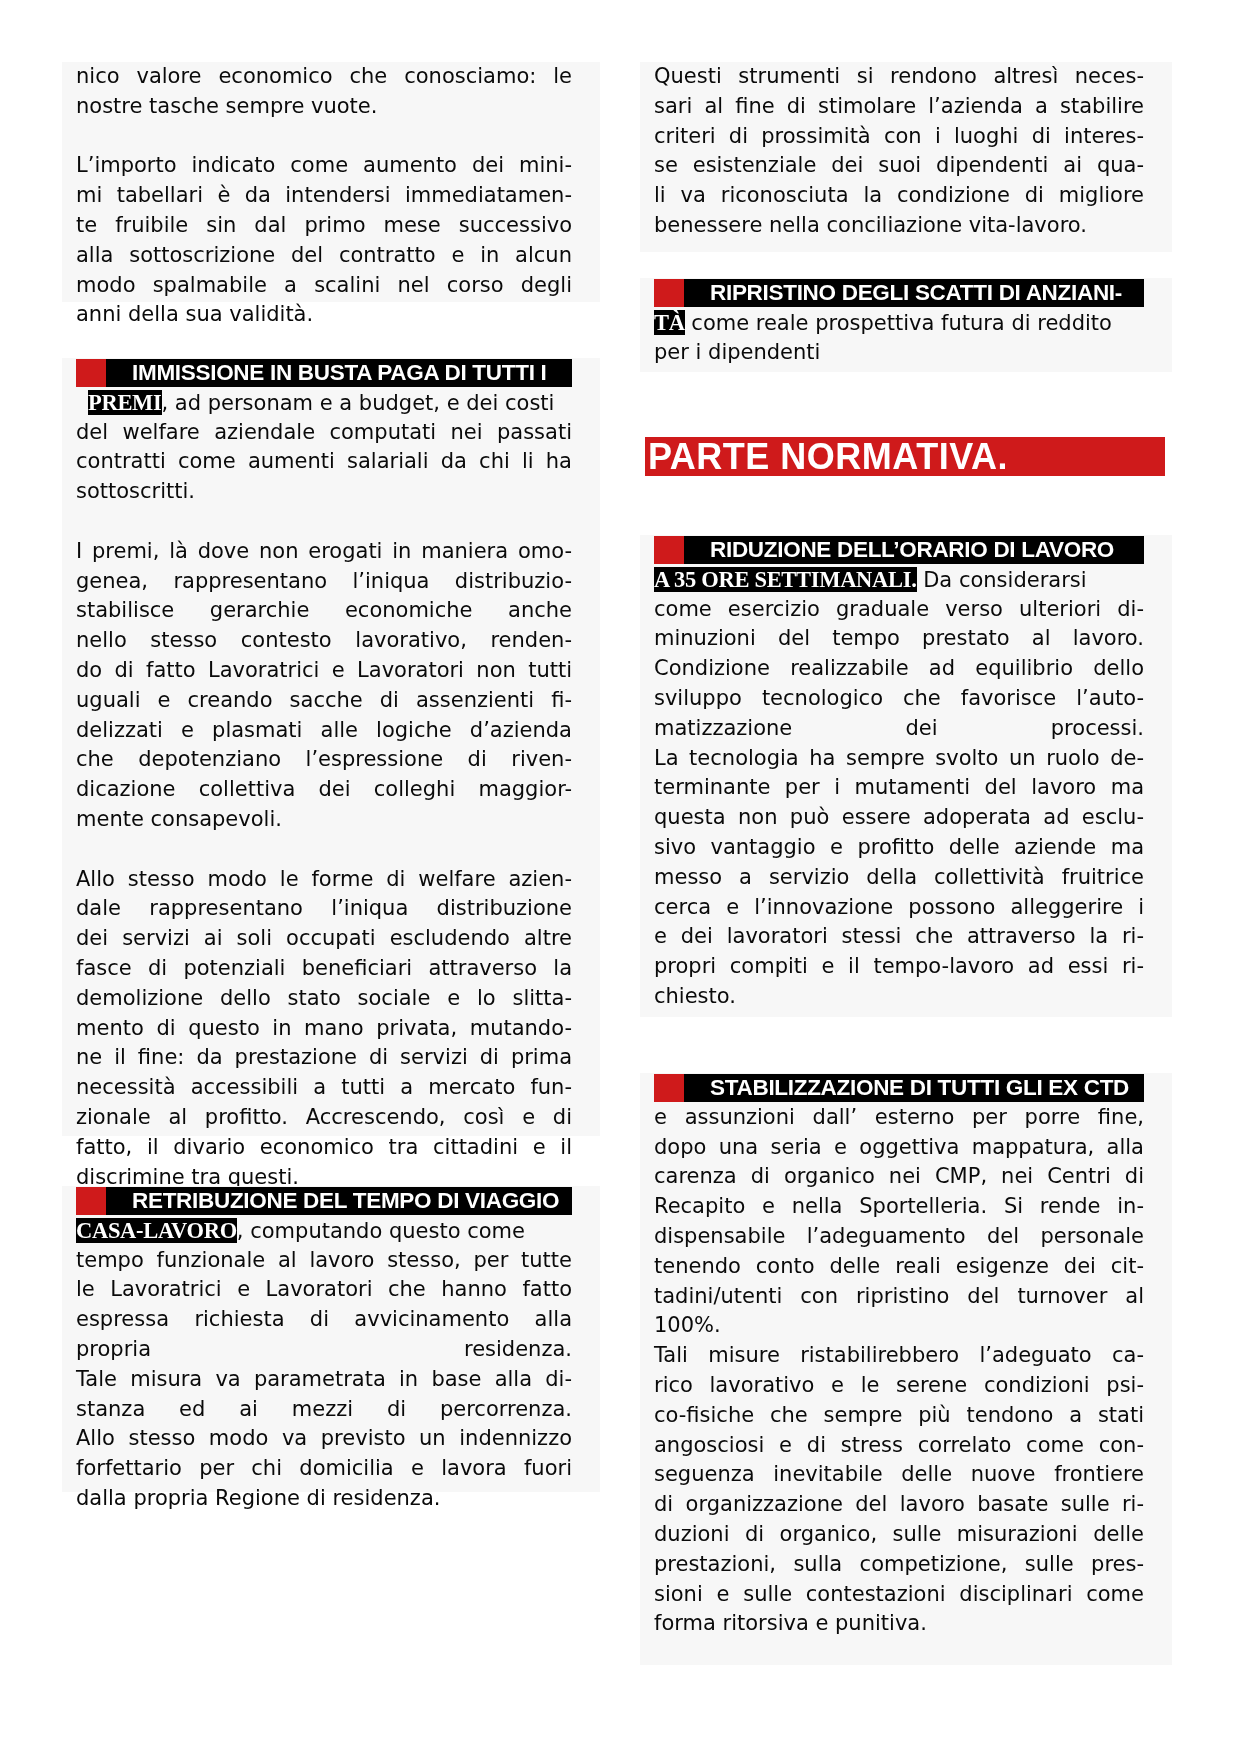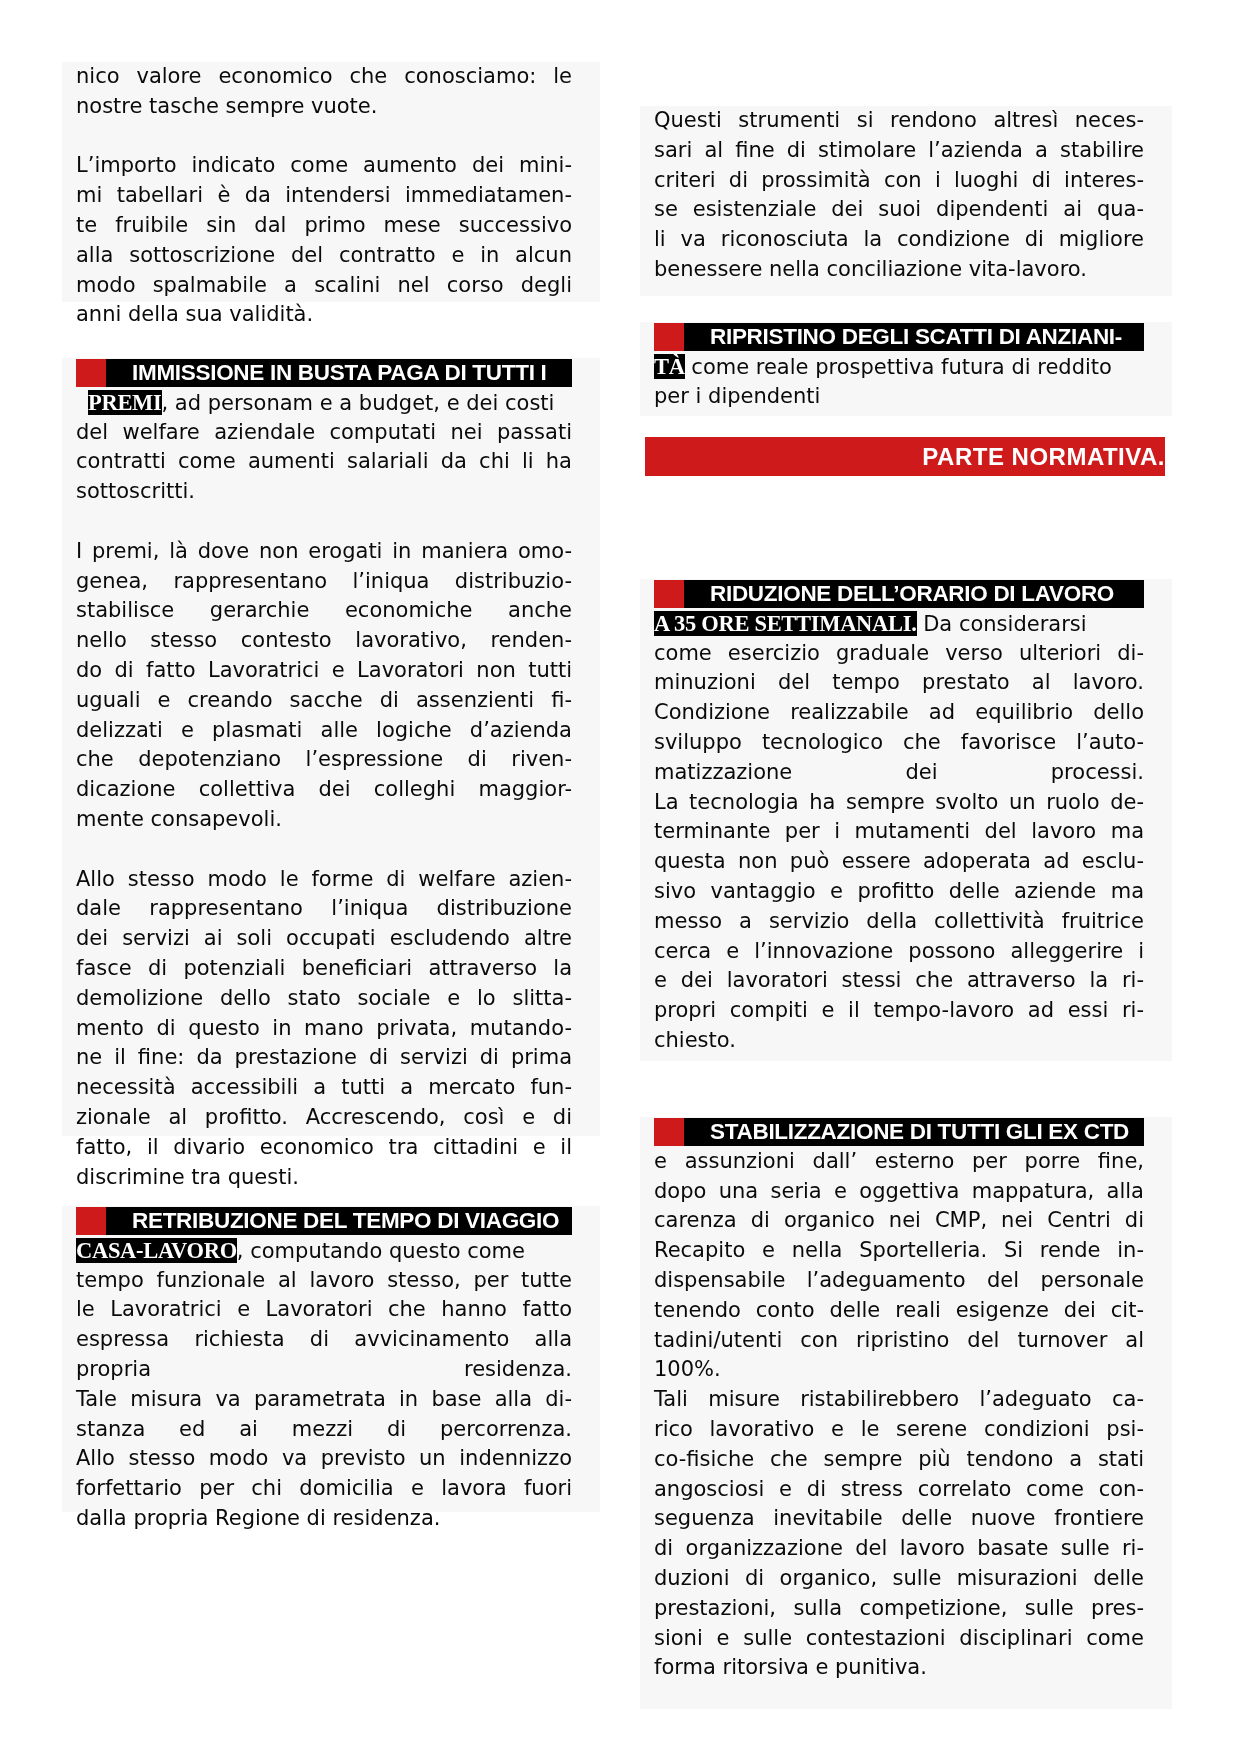--- a/index.html
+++ b/index.html
@@ -1,35 +1,35 @@
 <!DOCTYPE html>
 <html><head>
 <meta charset="utf-8">
 <style>
   html, body { margin:0; padding:0; background:#ffffff; }
   body { width:1240px; height:1754px; position:relative; overflow:hidden;
          font-family:"DejaVu Sans", sans-serif; color:#0a0a0a; }
   .box { position:absolute; background:#f7f7f7; }
   .col-left { left:62px; width:538px; }
-  .col-right { left:640px; width:532px;margin-top:44px; }
+  .col-right { left:640px; width:532px; }
   .lines { padding:0 0 0 14px; }
   .line { display:block; height:29.8px; line-height:29.8px; font-size:21px;
           white-space:nowrap; text-align:justify; text-align-last:justify; width:calc(100% - 28px); }
   .line.last { text-align-last:left; }
   .gap { display:block; height:29.8px; }
   .hdr { display:block; height:29.8px; line-height:30px; white-space:nowrap; position:relative; width:calc(100% - 28px);}
   .hdr-bar { position:absolute; left:0; top:1px; right:0; height:28px; background:#000; }
   .hdr-red { position:absolute; left:0; top:1px; width:30px; height:28px; background:#cf1a1b; }
   .hdr-text { position:relative; font-family:"Liberation Sans", sans-serif; font-weight:bold;
               color:#fff; font-size:22.5px; padding-left:56px; letter-spacing:-0.3px; }
   .hl { background:#000; color:#fff; font-family:Liberation Serif, serif; font-weight:bold;
         font-size:22.5px; letter-spacing:-0.3px; }
   .section-title { position:absolute; left:645px; top:437px; width:520px; height:39px; background:#cf1a1b;
-                   color:#fff; font-family:"Liberation Sans", sans-serif; font-weight:bold; font-size:24px;
-                   line-height:40px; padding-left:3px; box-sizing:border-box; letter-spacing:0.5px;text-align:right; }
+                   color:#fff; font-family:"Liberation Sans", sans-serif; font-weight:bold; font-size:36px;
+                   line-height:40px; padding-left:3px; box-sizing:border-box; letter-spacing:0.5px; }
 </style>
 </head>
 <body>
 
 <div class="box col-left" style="top:62px;height:240px;">
   <div class="lines">
       <span class="line">nico valore economico che conosciamo: le</span>
       <span class="line last">nostre tasche sempre vuote.</span>
     </div>
   <span class="gap"></span>
@@ -78,21 +78,21 @@
       <span class="line">demolizione dello stato sociale e lo slitta-</span>
       <span class="line">mento di questo in mano privata, mutando-</span>
       <span class="line">ne il fine: da prestazione di servizi di prima</span>
       <span class="line">necessità accessibili a tutti a mercato fun-</span>
       <span class="line">zionale al profitto. Accrescendo, così e di</span>
       <span class="line">fatto, il divario economico tra cittadini e il</span>
       <span class="line last">discrimine tra questi.</span>
     </div>
 </div>
 
-<div class="box col-left" style="top:1186px;height:306px;margin-top:20px;">
+<div class="box col-left" style="top:1186px;height:306px;">
   <div class="lines">
     <span class="hdr">
       <span class="hdr-bar"></span><span class="hdr-red"></span>
       <span class="hdr-text">RETRIBUZIONE DEL TEMPO DI VIAGGIO</span>
     </span>
     <span class="line" style="text-align: left; text-align-last: left;"><span class="hl">CASA-LAVORO</span><span>, computando questo come</span></span>
   </div>
   <div class="lines">
       <span class="line">tempo funzionale al lavoro stesso, per tutte</span>
       <span class="line">le Lavoratrici e Lavoratori che hanno fatto</span>

